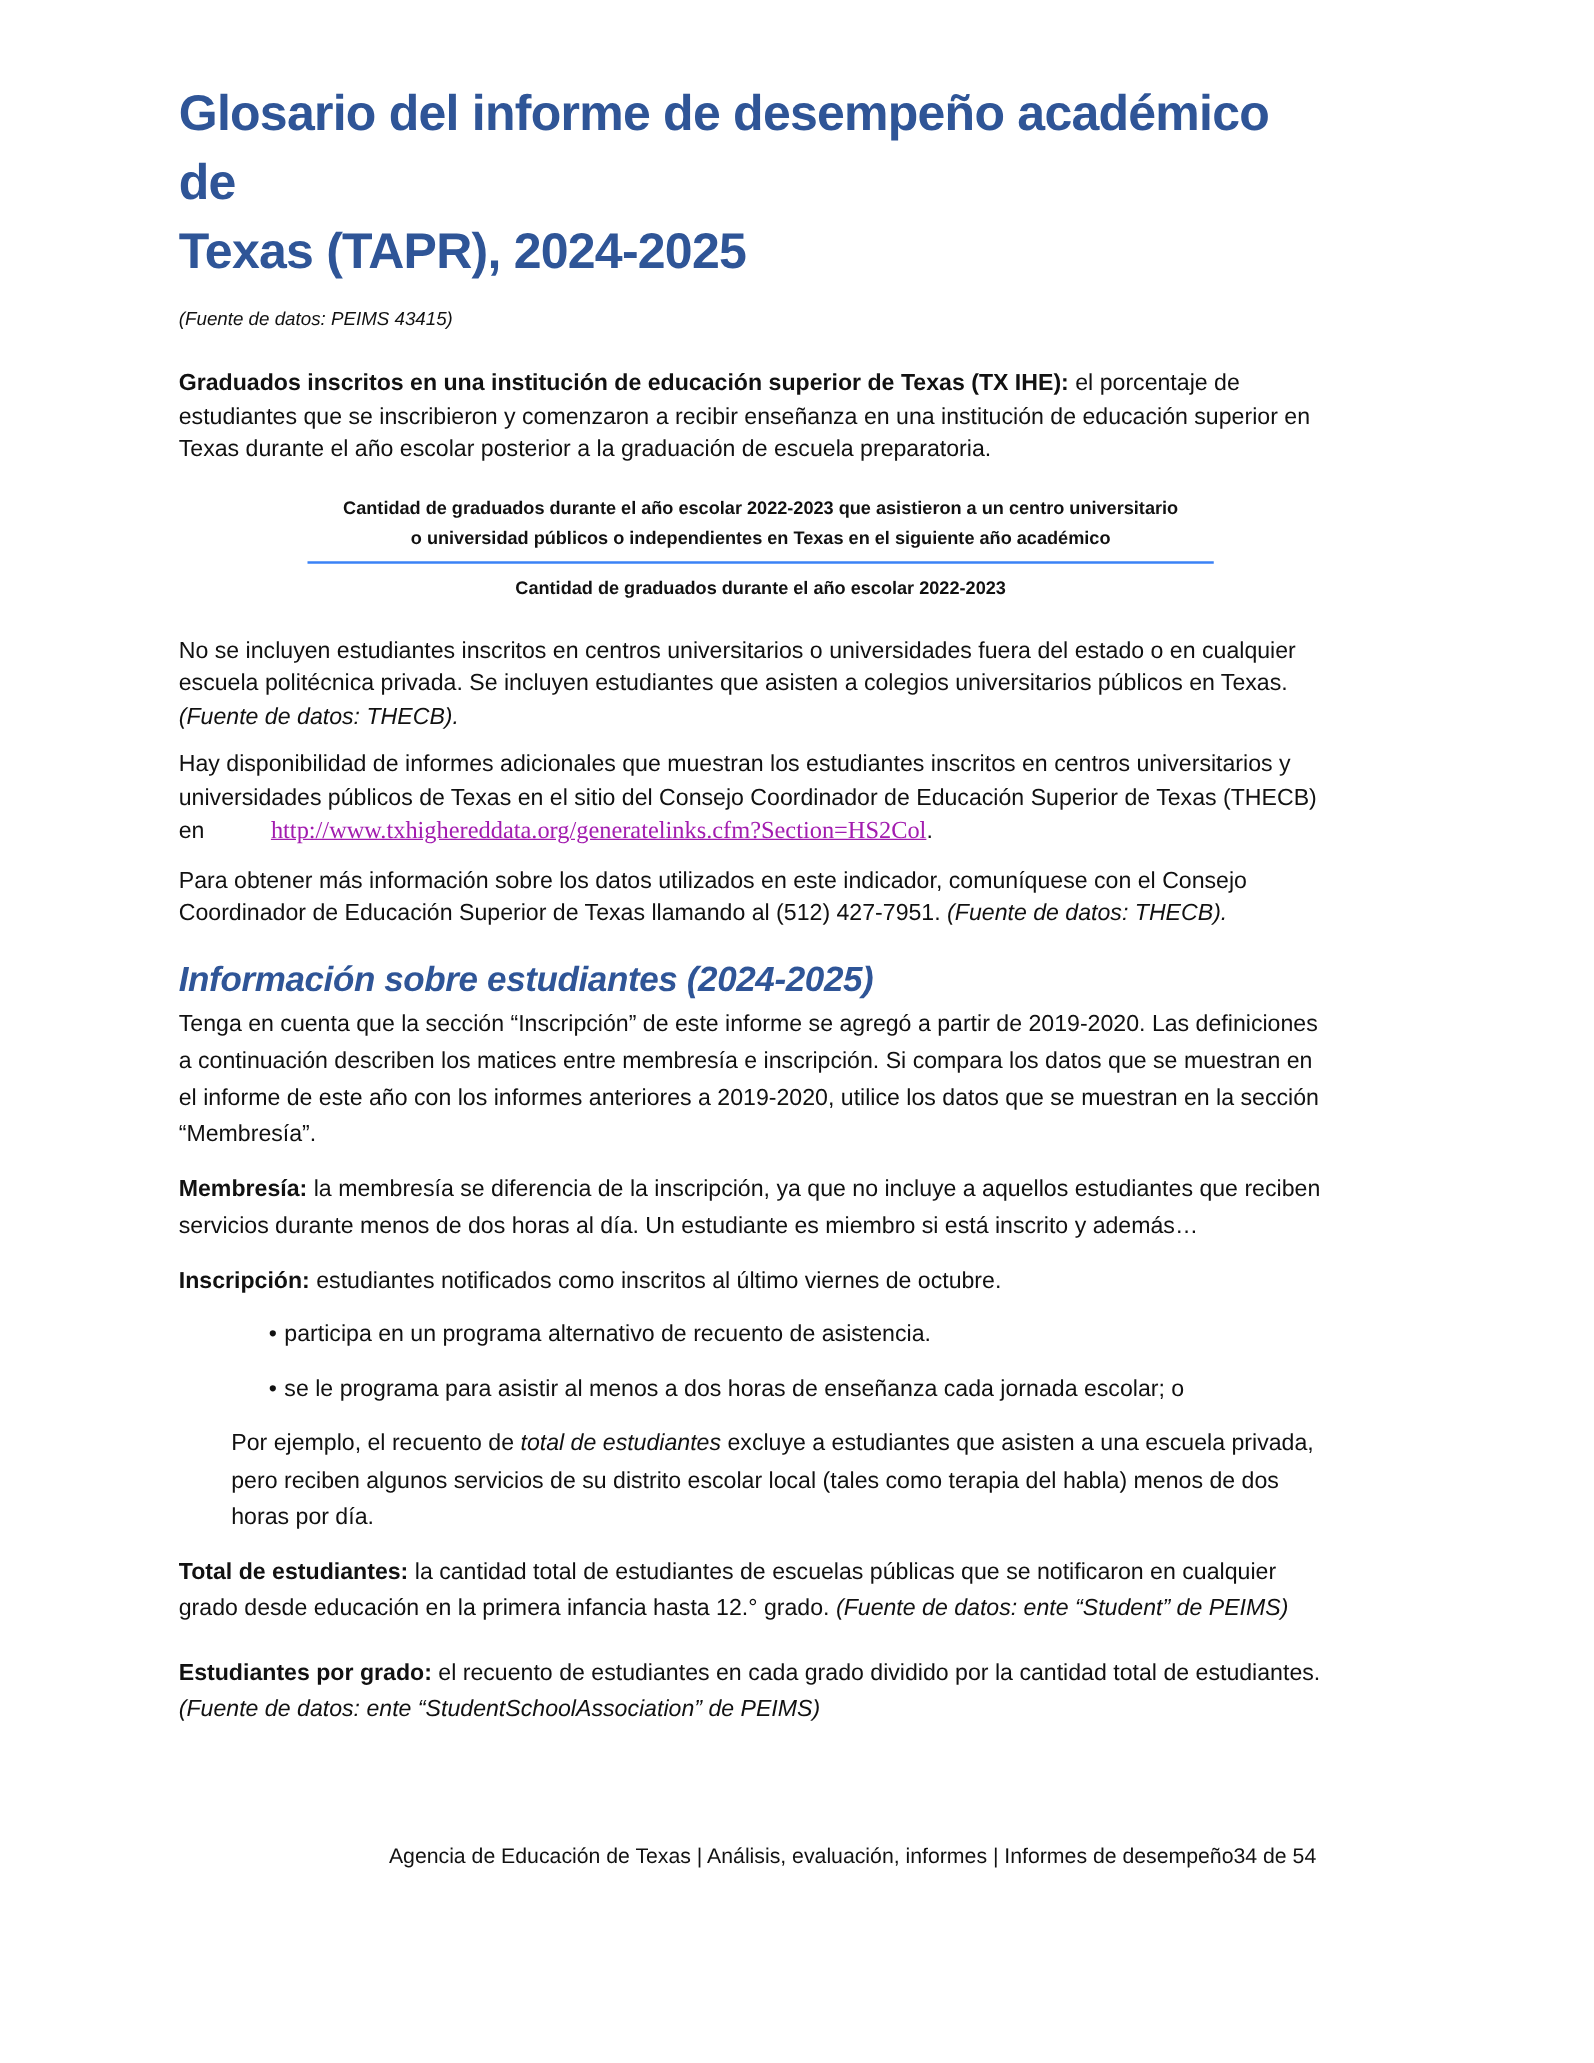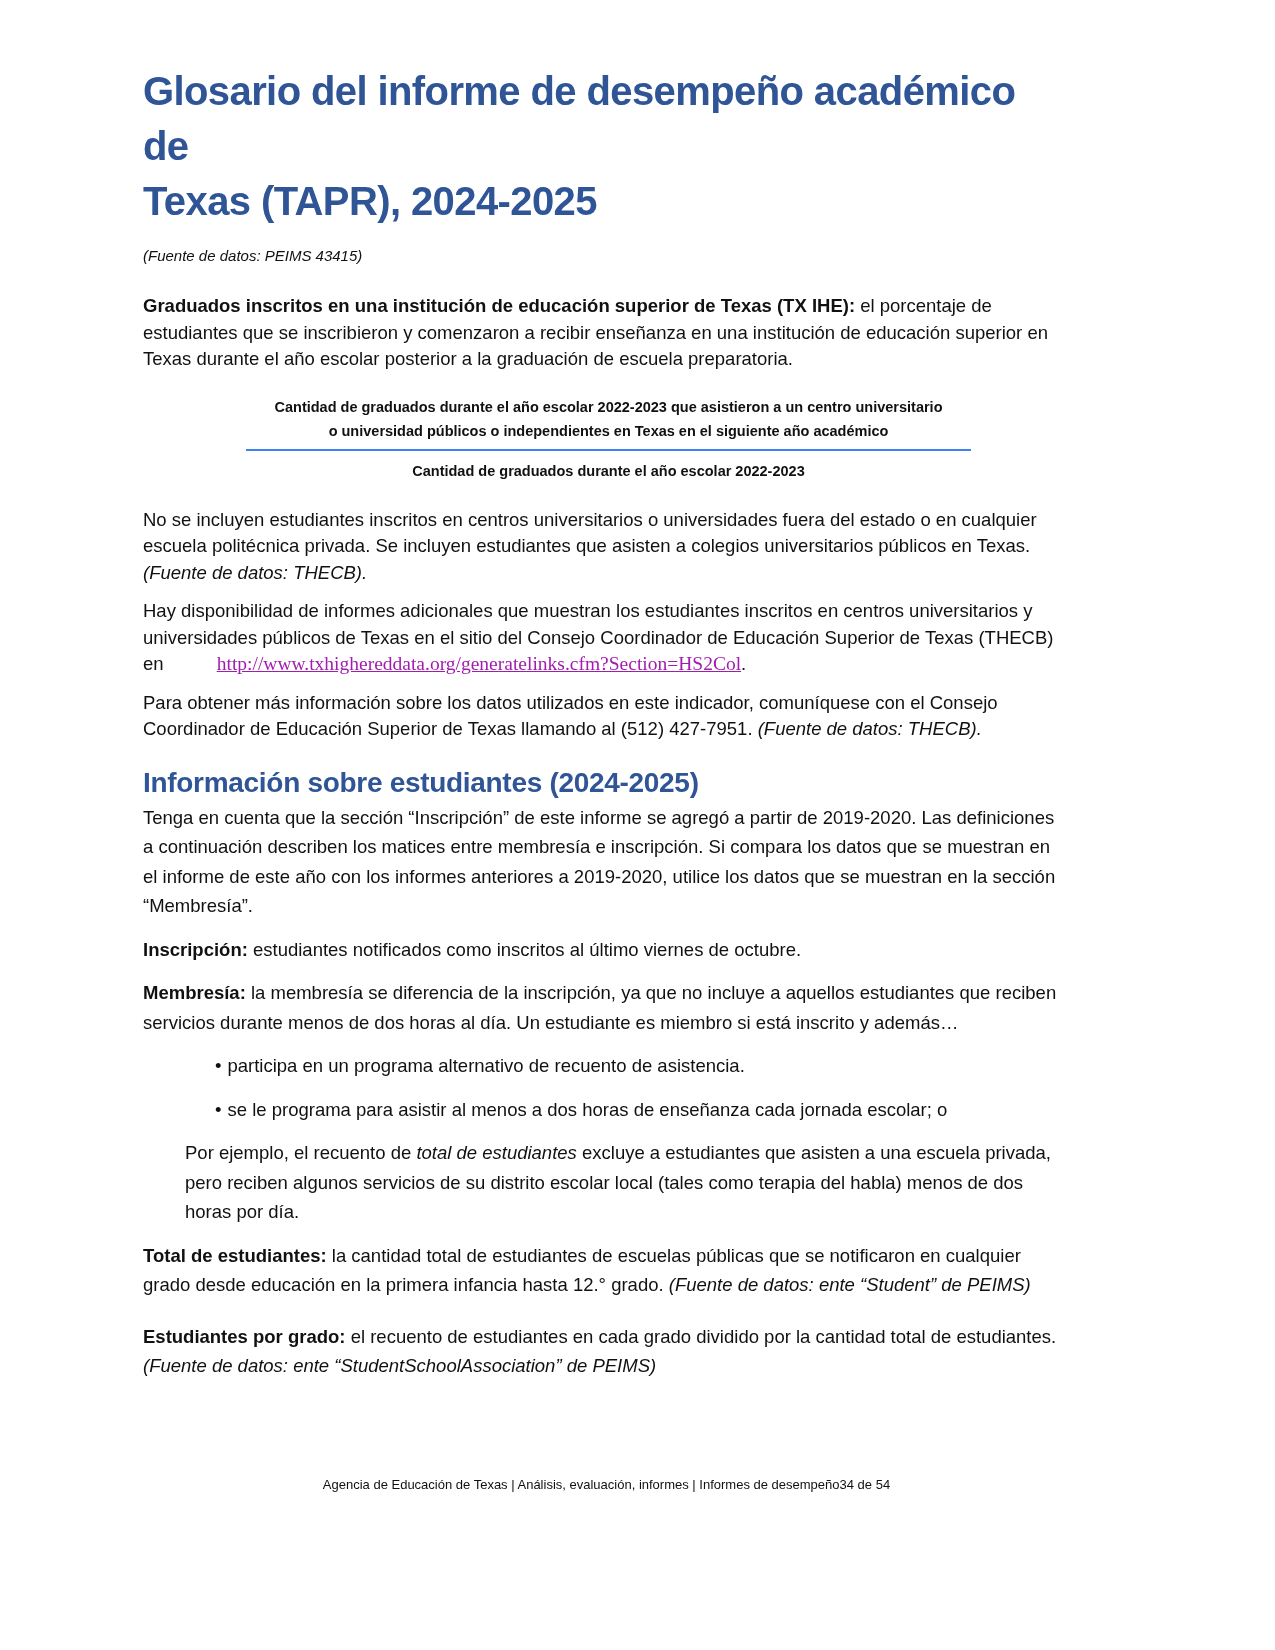--- a/index.html
+++ b/index.html
@@ -16,34 +16,34 @@
     .src-top { margin: 14px 0 0 0; font-style: italic; font-size: 15px; line-height: 26px; }
     p { margin: 0; font-size: 18.5px; line-height: 26.5px; }
     .para-ihe { margin-top: 24px; }
     .formula { width: 725px; margin: 22px 0 0 103px; text-align: center; font-weight: bold; font-size: 14.5px; }
     .formula .num { line-height: 24px; padding-bottom: 6px; border-bottom: 2px solid #3b82f6; }
     .formula .den { line-height: 24px; padding-top: 8px; }
     .para-excl { margin-top: 24px; }
     .para-add { margin-top: 12px; }
     .para-more { margin-top: 12px; }
     a.link { color: #a21caf; text-decoration: underline; font-family: "Liberation Serif", "DejaVu Serif", serif; font-size: 19.5px; margin-left: 48px; }
-    h2 { margin: 22px 0 0 0; color: #2F5597; font-size: 28px; line-height: 36px; font-weight: bold; letter-spacing: -0.3px; }
+    h2 { margin: 22px 0 0 0; color: #2F5597; font-size: 28px; line-height: 36px; font-weight: bold; letter-spacing: -0.3px; font-style: italic; }
     .lh29 { line-height: 29.5px; }
     .para-note { margin-top: 2px; }
     .para-insc { margin-top: 14px; }
     .para-mem { margin-top: 14px; }
     .bullets { margin: 14px 0 0 72px; padding: 0; list-style: none; }
     .bullets li { font-size: 18.5px; line-height: 29.5px; margin-bottom: 14px; }
     .bullets li .dot { margin-right: 6px; }
     .para-ej { margin-top: 0; margin-left: 42px; }
     .para-total { margin-top: 14px; }
     .para-grado { margin-top: 22px; }
     .footer {
-      position: absolute; left: 143px; top: 1473px; width: 927px;
-      font-size: 13px; line-height: 24px; display: flex; justify-content: center;
+      position: absolute; left: 126px; top: 1473px; width: 927px;
+      font-size: 17px; line-height: 24px; display: flex; justify-content: flex-end;
     }
     b { font-weight: bold; }
     i { font-style: italic; }
   </style>
 </head>
 <body>
 
 <div class="page">
   <h1>
     <span>Glosario del informe de desempeño académico de</span><br>
@@ -73,26 +73,26 @@
   </p>
 
   <p class="para-more">
     <span>Para obtener más información sobre los datos utilizados en este indicador, comuníquese con el Consejo Coordinador de Educación Superior de Texas llamando al (512) 427-7951. </span><i>(Fuente de datos: THECB).</i>
   </p>
 
   <h2>Información sobre estudiantes (2024-2025)</h2>
 
   <p class="lh29 para-note">Tenga en cuenta que la sección “Inscripción” de este informe se agregó a partir de 2019-2020. Las definiciones a continuación describen los matices entre membresía e inscripción. Si compara los datos que se muestran en el informe de este año con los informes anteriores a 2019-2020, utilice los datos que se muestran en la sección “Membresía”.</p>
 
+  <p class="lh29 para-mem">
+    <b>Membresía:</b><span> la membresía se diferencia de la inscripción, ya que no incluye a aquellos estudiantes que reciben servicios durante menos de dos horas al día. Un estudiante es miembro si está inscrito y además…</span>
+  </p>
+
   <p class="lh29 para-insc">
     <b>Inscripción:</b><span> estudiantes notificados como inscritos al último viernes de octubre.</span>
-  </p>
-
-  <p class="lh29 para-mem">
-    <b>Membresía:</b><span> la membresía se diferencia de la inscripción, ya que no incluye a aquellos estudiantes que reciben servicios durante menos de dos horas al día. Un estudiante es miembro si está inscrito y además…</span>
   </p>
 
   <ul class="bullets">
     <li><span class="dot">•</span><span>participa en un programa alternativo de recuento de asistencia.</span></li>
     <li><span class="dot">•</span><span>se le programa para asistir al menos a dos horas de enseñanza cada jornada escolar; o</span></li>
   </ul>
 
   <p class="lh29 para-ej">
     <span>Por ejemplo, el recuento de </span><i>total de estudiantes</i><span> excluye a estudiantes que asisten a una escuela privada, pero reciben algunos servicios de su distrito escolar local (tales como terapia del habla) menos de dos horas por día.</span>
   </p>

